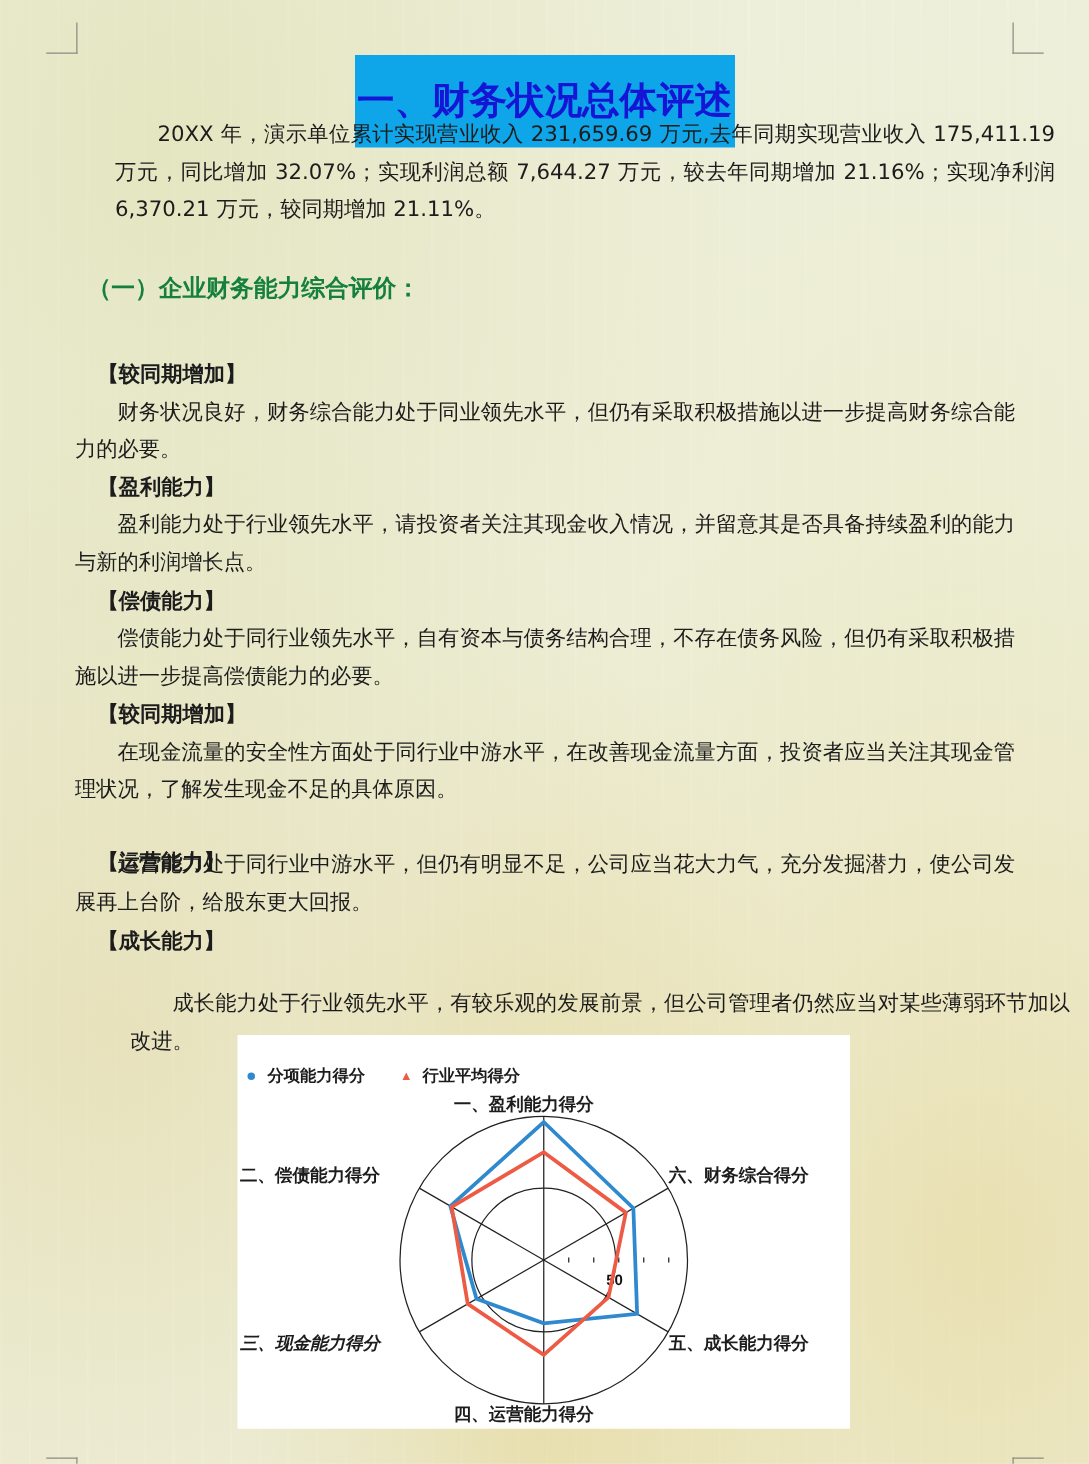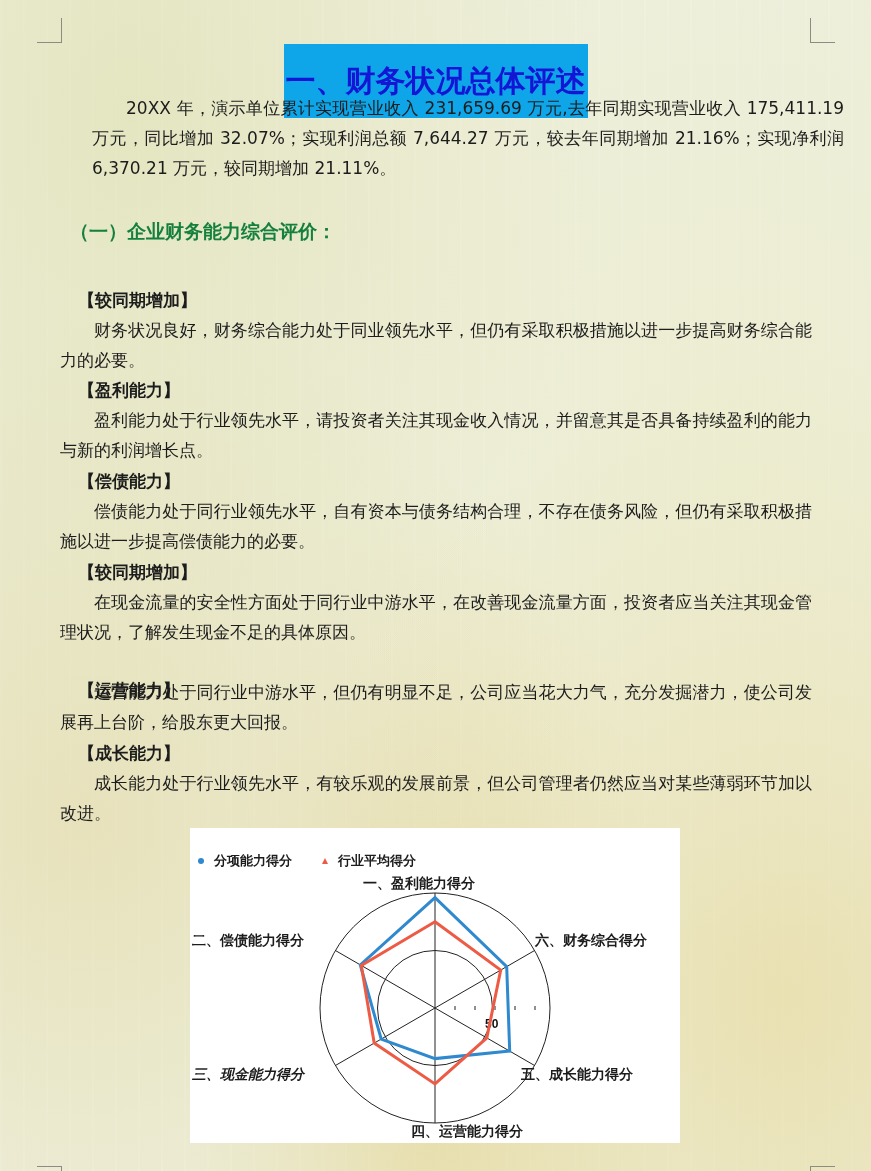--- a/index.html
+++ b/index.html
@@ -73,21 +73,21 @@
 <div class="sec-label" style="top:466px;">【偿债能力】</div>
 <p class="para" style="top:496px;">偿债能力处于同行业领先水平，自有资本与债务结构合理，不存在债务风险，但仍有采取积极措施以进一步提高偿债能力的必要。</p>
 
 <div class="sec-label" style="top:557px;">【较同期增加】</div>
 <p class="para" style="top:587px;">在现金流量的安全性方面处于同行业中游水平，在改善现金流量方面，投资者应当关注其现金管理状况，了解发生现金不足的具体原因。</p>
 
 <div class="sec-label" style="top:675px;text-align:center;">【运营能力】</div>
 <p class="para" style="top:677px;">运营能力处于同行业中游水平，但仍有明显不足，公司应当花大力气，充分发掘潜力，使公司发展再上台阶，给股东更大回报。</p>
 
 <div class="sec-label" style="top:738px;">【成长能力】</div>
-<p class="para" style="top:768px;">成长能力处于行业领先水平，有较乐观的发展前景，但公司管理者仍然应当对某些薄弱环节加以改进。</p>
+<p class="para" style="top:788px;margin-left:44px;">成长能力处于行业领先水平，有较乐观的发展前景，但公司管理者仍然应当对某些薄弱环节加以改进。</p>
 
 <div class="chart-box">
   <svg id="radar-svg" width="490" height="315">
       <circle cx="245" cy="180" r="115" fill="none" stroke="#222" stroke-width="1"></circle>
       <circle cx="245" cy="180" r="57.5" fill="none" stroke="#222" stroke-width="1"></circle>
       <line x1="245" y1="180" x2="245" y2="65" stroke="#222" stroke-width="1"></line>
       <line x1="245" y1="180" x2="344.5929214352104" y2="122.5" stroke="#222" stroke-width="1"></line>
       <line x1="245" y1="180" x2="344.5929214352104" y2="237.49999999999997" stroke="#222" stroke-width="1"></line>
       <line x1="245" y1="180" x2="245" y2="295" stroke="#222" stroke-width="1"></line>
       <line x1="245" y1="180" x2="145.40707856478957" y2="237.50000000000003" stroke="#222" stroke-width="1"></line>
@@ -102,17 +102,17 @@
       <polygon points="245.0,93.8 310.7,142.1 296.8,209.9 245.0,255.9 184.2,215.1 171.3,137.5" fill="none" stroke="#ee5b45" stroke-width="3" stroke-linejoin="miter"></polygon>
     </svg>
   <div class="legend">
     <span class="dot"></span>
     <span>分项能力得分</span>
     <span class="tri"></span>
     <span>行业平均得分</span>
   </div>
   <div class="axis-label" style="left:173px; top:47px;">一、盈利能力得分</div>
   <div class="axis-label" style="left:345px; top:104px;">六、财务综合得分</div>
-  <div class="axis-label" style="left:331px; top:238px;">五、成长能力得分</div>
-  <div class="axis-label" style="left:173px; top:295px;margin-left:48px;">四、运营能力得分</div>
+  <div class="axis-label" style="left:345px; top:238px;">五、成长能力得分</div>
+  <div class="axis-label" style="left:173px; top:295px;">四、运营能力得分</div>
   <div class="axis-label" style="left:2px; top:238px;font-style:italic;">三、现金能力得分</div>
   <div class="axis-label" style="left:2px; top:104px;font-family:Liberation Mono, monospace;">二、偿债能力得分</div>
 </div>
 
 </body></html>

